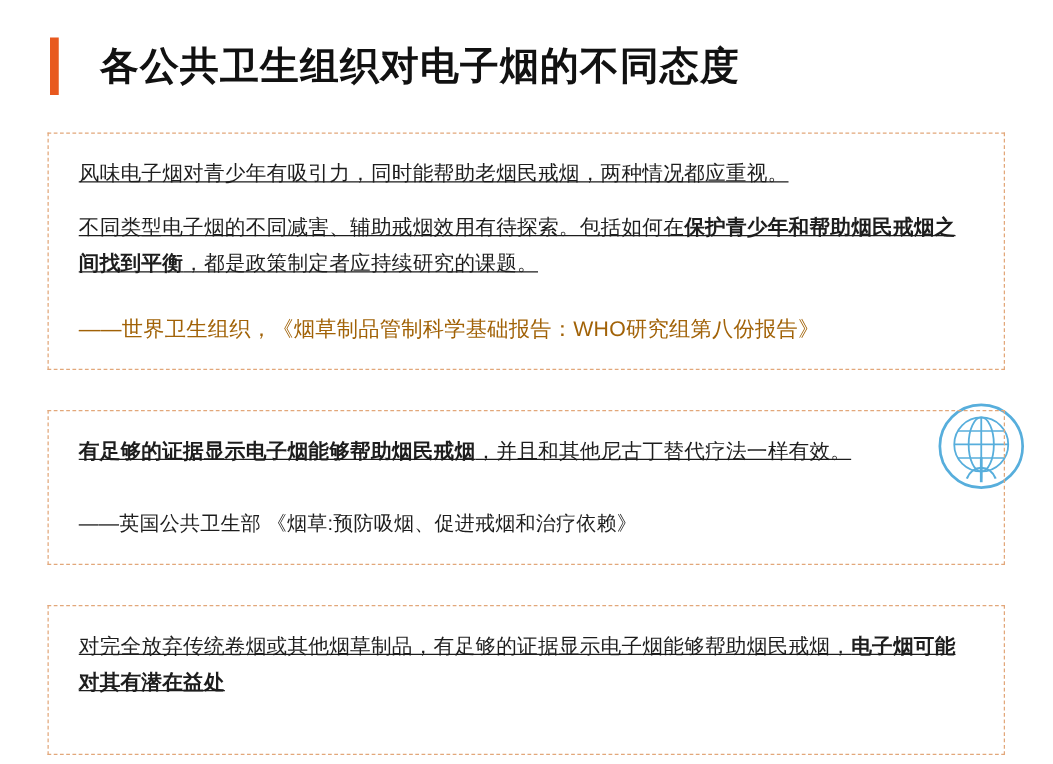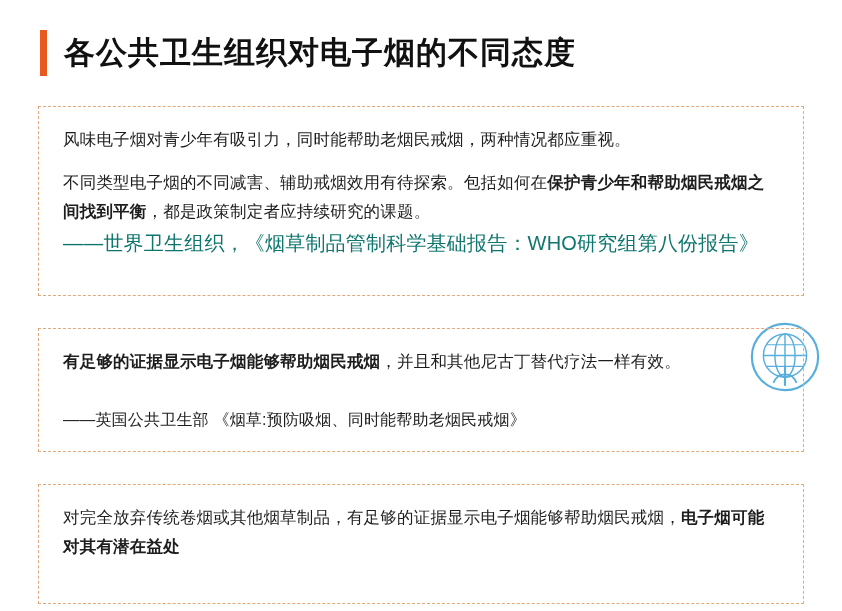--- a/index.html
+++ b/index.html
@@ -35,47 +35,50 @@
     background: #e8591f;
     margin-right: 17px;
     flex: none;
   }
   .title-text {
     font-size: 31px;
     font-weight: bold;
     letter-spacing: 1px;
     color: #111111;
     line-height: 1.1;
+    margin-left: 16px;
   }
   
   .quote-box {
     position: relative;
     border: 1px dashed #e2a77a;
     box-sizing: border-box;
     padding: 18px 24px 16px 24px;
     margin: 0 10px;
   }
   .qb1 { margin-top: 30px; height: 190px; }
   .qb2 { margin-top: 32px; height: 124px; }
   .qb3 { margin-top: 32px; height: 120px; }
 
   .q-line {
     font-size: 16.5px;
     line-height: 1.75;
     color: #1d1d1d;
     letter-spacing: 0.2px;
+    text-decoration: underline;
   }
   .q-para {
     margin-top: 14px;
   }
   .q-bold { font-weight: bold; }
   .q-source {
-    font-size: 20px;
+    font-size: 17px;
     line-height: 1.7;
-    color: #0f766e;
+    margin-top: 24px;
+    color: #a16207;
     letter-spacing: 0.2px;
   }
   .q-source-2 {
     font-size: 16px;
     margin-top: 30px;
     color: #1d1d1d;
   }
 
   
   .who-emblem {
@@ -116,21 +119,21 @@
       <line x1="50" y1="18" x2="50" y2="86" stroke="#3aa0d6" stroke-width="2"></line>
       <path d="M34 86 C40 70 60 70 66 86" fill="none" stroke="#3aa0d6" stroke-width="2.5"></path>
       <path d="M50 62 L50 90" stroke="#3aa0d6" stroke-width="3"></path>
     </svg>
   </div>
 
   <div class="quote-box qb2">
     <div class="q-line">
       <span class="q-bold">有足够的证据显示电子烟能够帮助烟民戒烟</span><span>，并且和其他尼古丁替代疗法一样有效。</span>
     </div>
-    <div class="q-source q-source-2">——英国公共卫生部 《烟草:预防吸烟、同时能帮助老烟民戒烟》</div>
+    <div class="q-source q-source-2">——英国公共卫生部 《烟草:预防吸烟、促进戒烟和治疗依赖》</div>
 
   </div>
 
   <div class="quote-box qb3">
     <div class="q-line">
       <span>对完全放弃传统卷烟或其他烟草制品，有足够的证据显示电子烟能够帮助烟民戒烟，</span><span class="q-bold">电子烟可能对其有潜在益处</span>
     </div>
   </div>
 
 </div>

